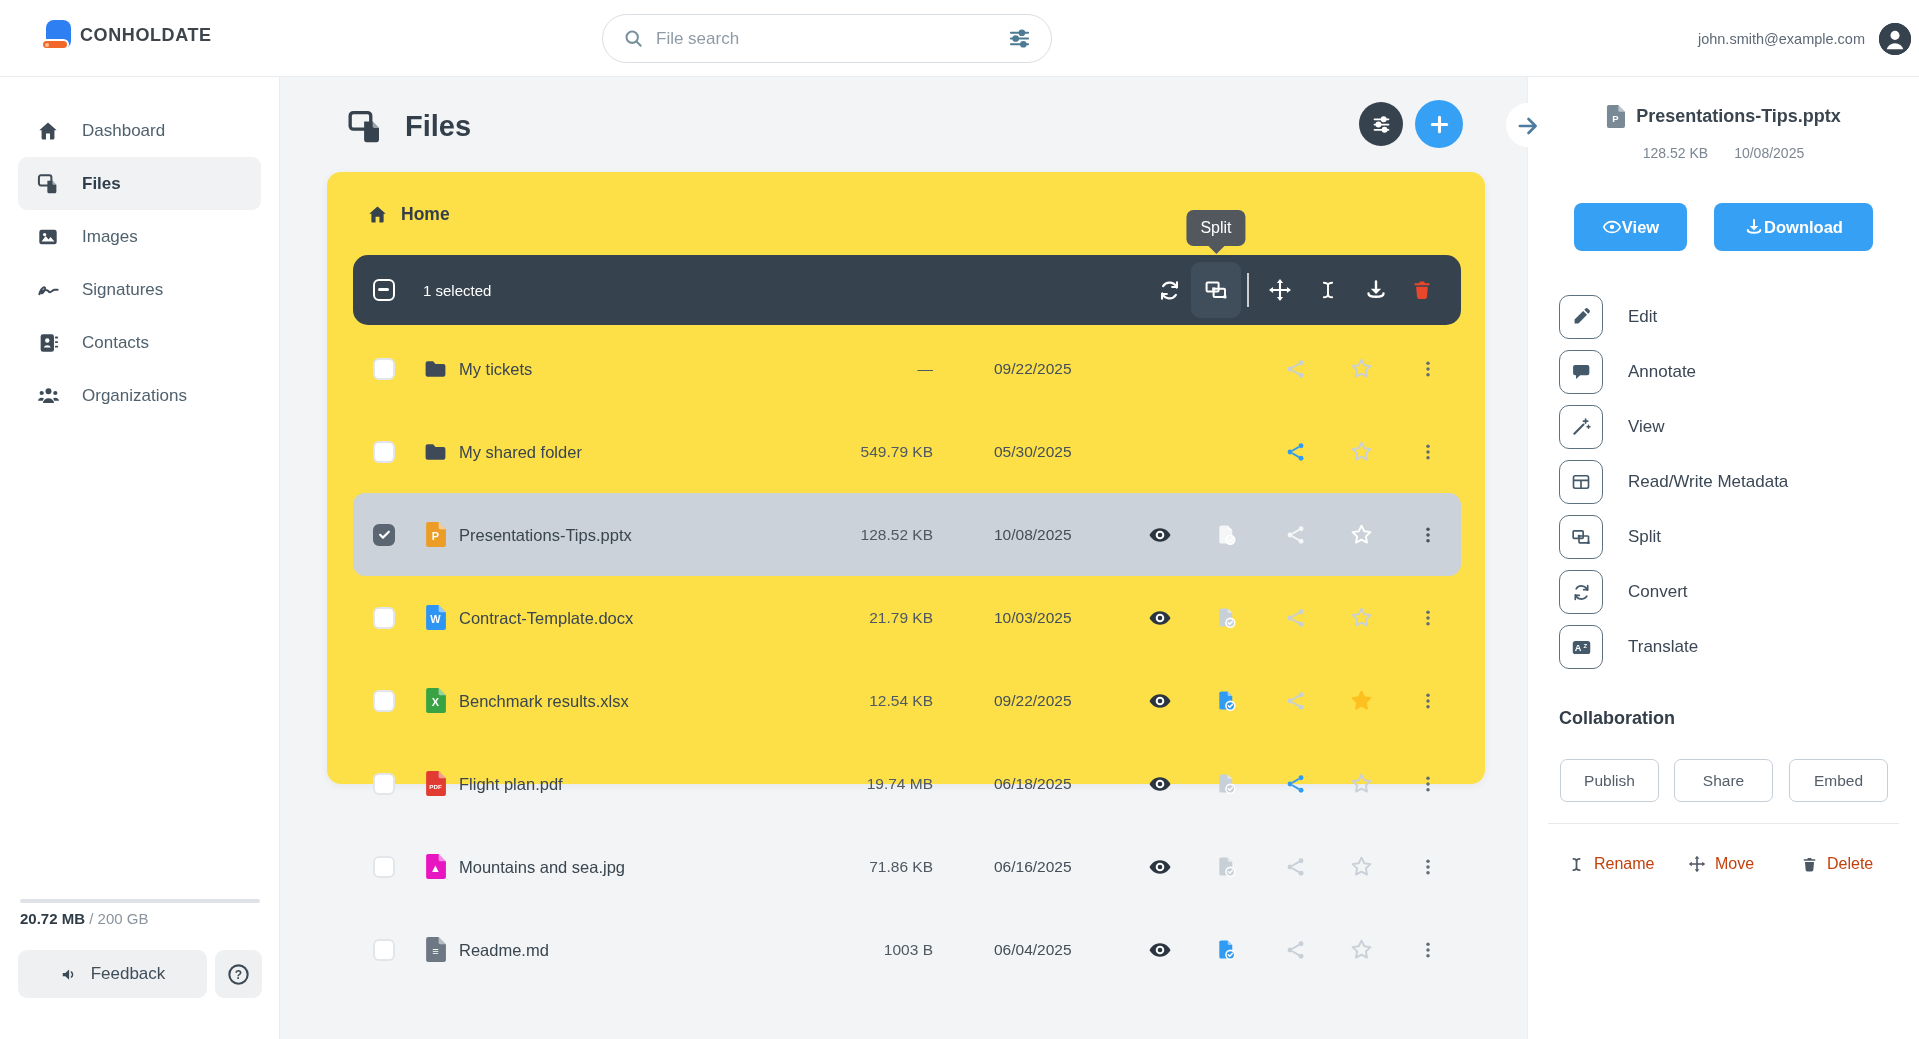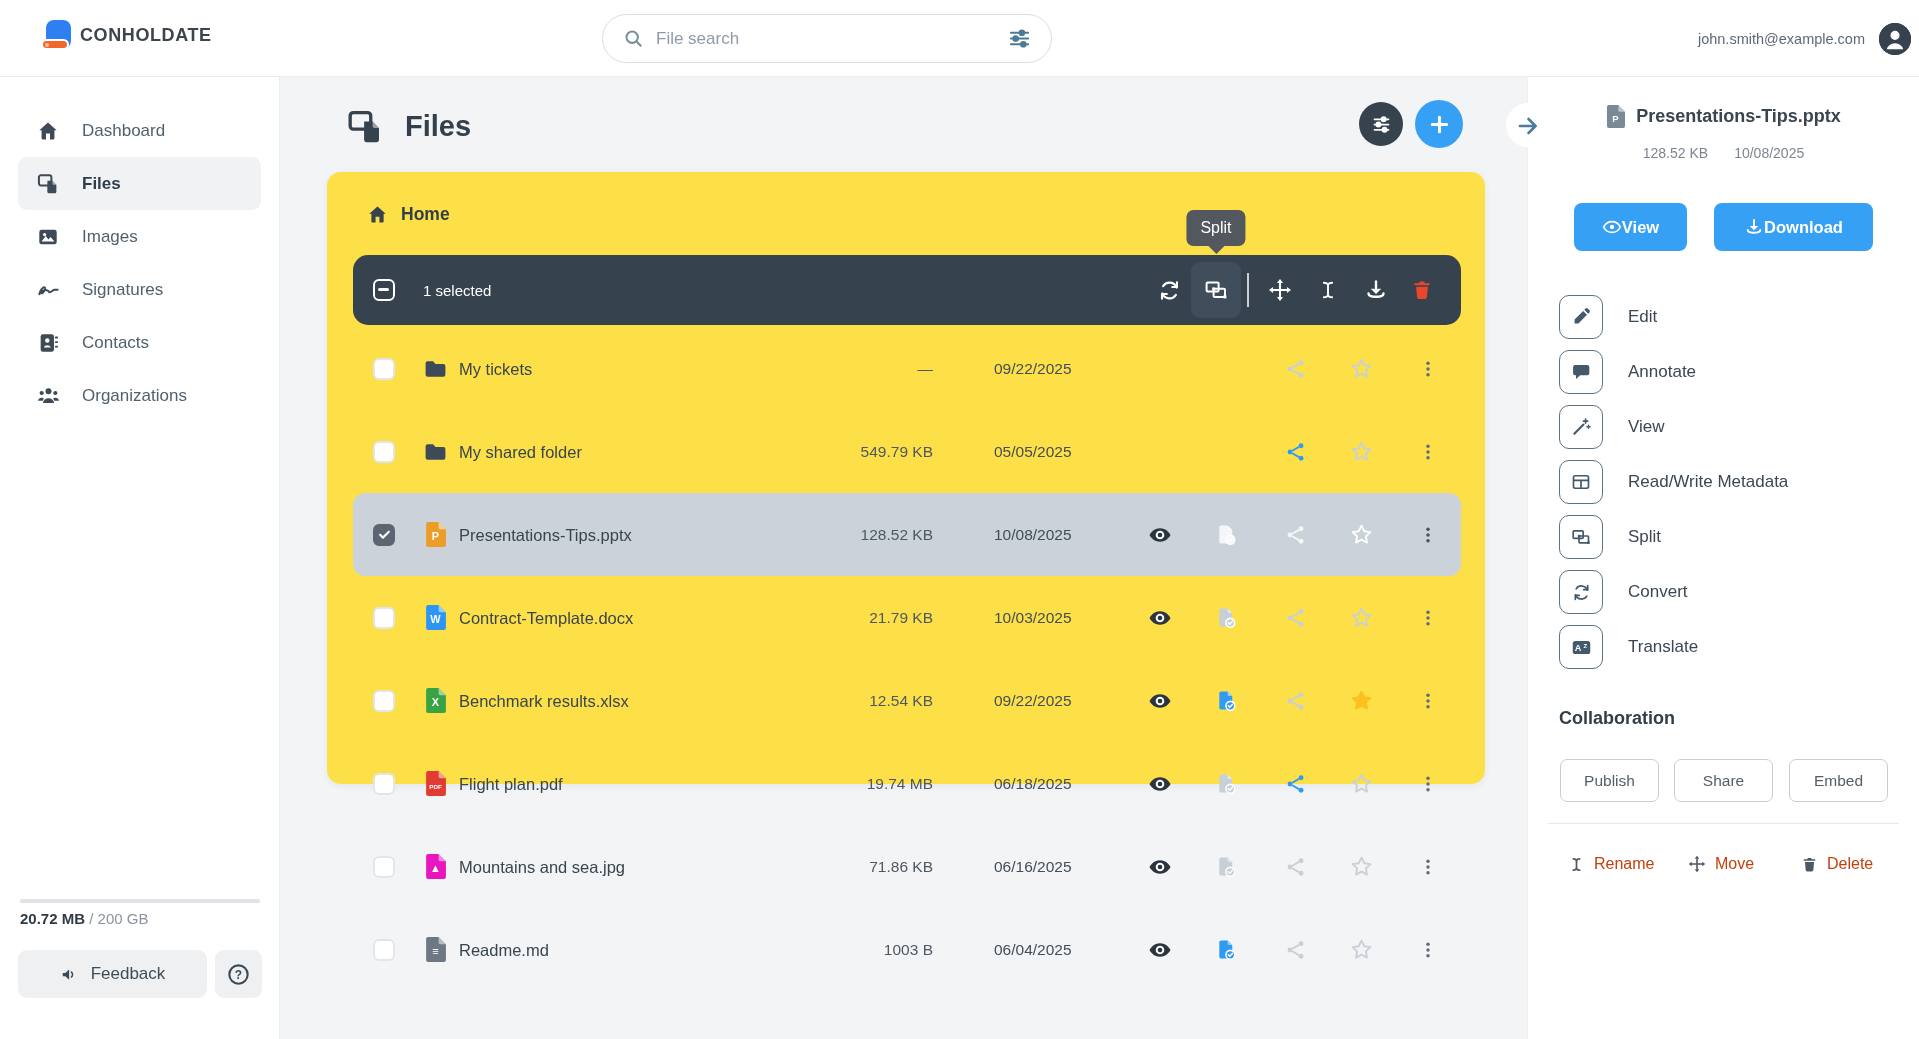--- a/index.html
+++ b/index.html
@@ -370,21 +370,21 @@
       
     </span>
     <span class="type-icon folder-icon">
       <svg width="25" height="25" viewBox="0 0 24 24">
                 <path d="M2.5 7 a2 2 0 0 1 2 -2 h5.2 l2.3 2.6 h7.5 a2 2 0 0 1 2 2 v8.3 a2 2 0 0 1 -2 2 h-15 a2 2 0 0 1 -2 -2 Z" fill="#3e4a57"></path>
               </svg>
     </span>
 
     <span class="row-name">My shared folder</span>
     <span class="row-size">549.79 KB</span>
-    <span class="row-date">05/05/2025</span>
+    <span class="row-date">05/30/2025</span>
 
     <span class="row-ic pos-share c-blue">
       <svg width="22" height="22" viewBox="0 0 24 24" fill="currentColor">
                 <circle cx="5.5" cy="12" r="2.7"></circle>
                 <circle cx="17.5" cy="5.2" r="2.7"></circle>
                 <circle cx="17.5" cy="18.8" r="2.7"></circle>
                 <path d="M7.9 10.7 L15.2 6.4 M7.9 13.3 L15.2 17.6" stroke="currentColor" stroke-width="2"></path>
               </svg>
     </span>
     <span class="row-ic pos-star star-off">

